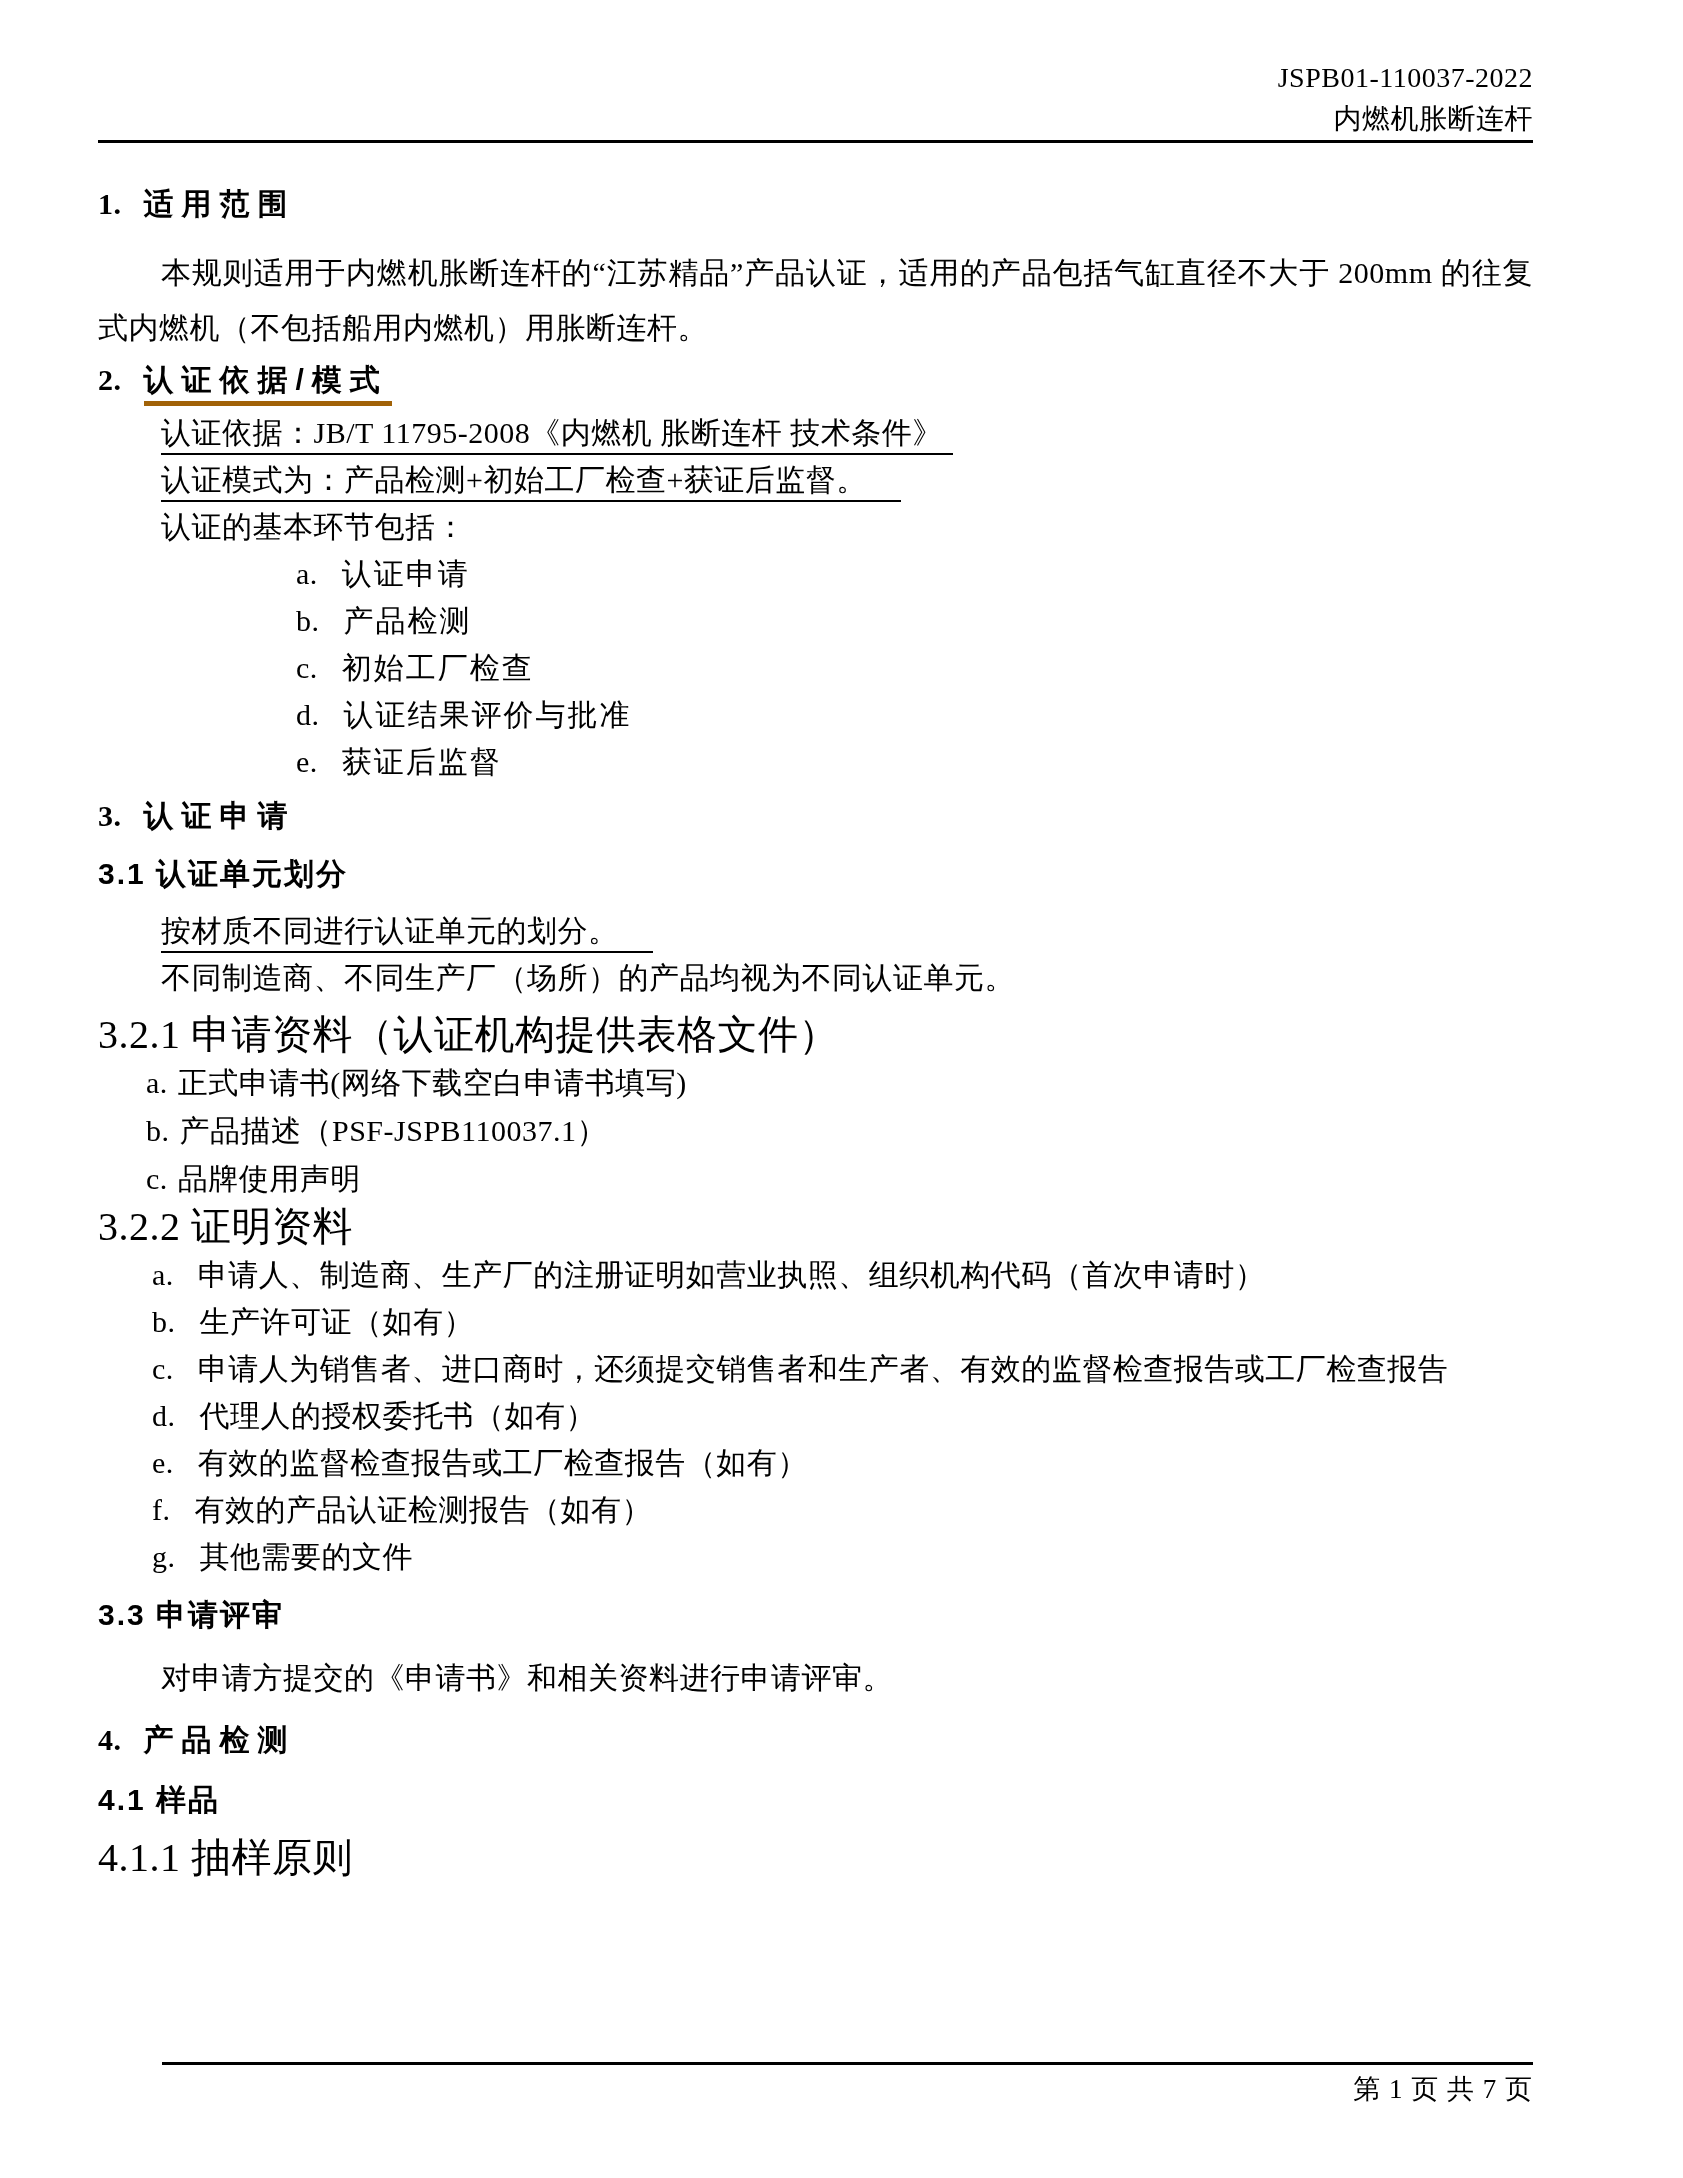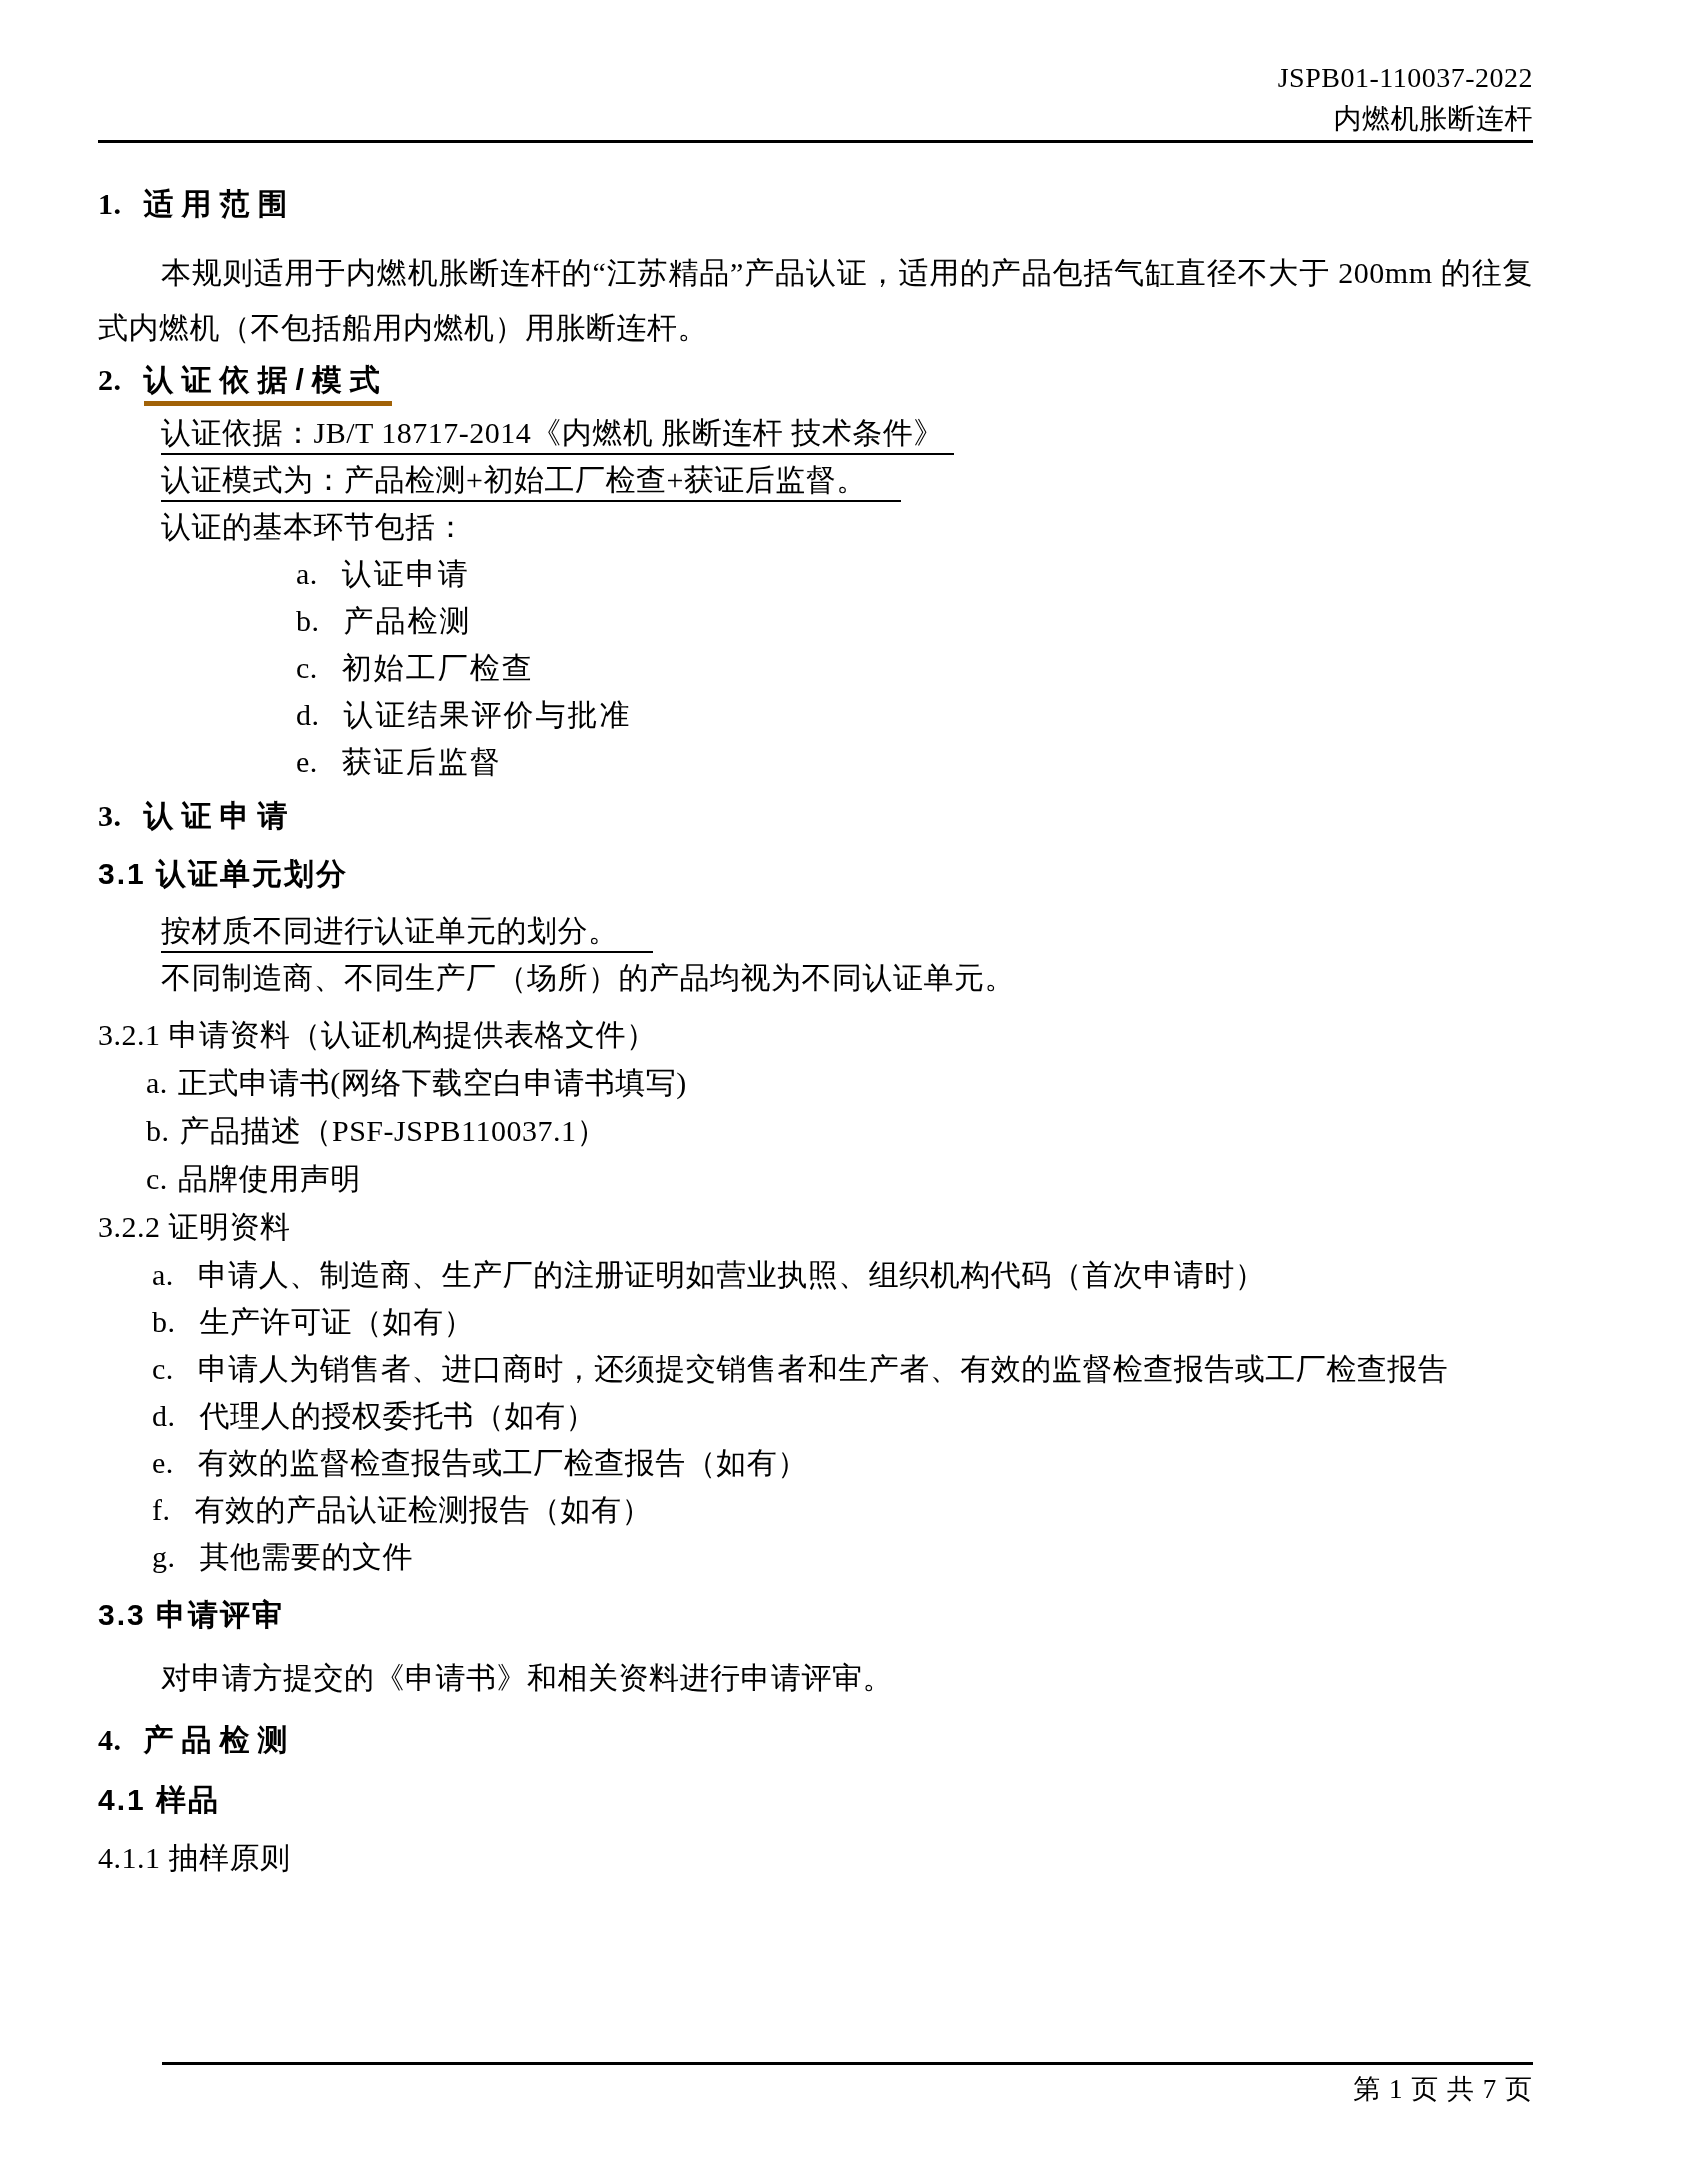--- a/index.html
+++ b/index.html
@@ -51,21 +51,21 @@
     font-family: "Liberation Serif", "DejaVu Serif", serif;
   }
   .sub-h {
     font-family: "Liberation Sans", "DejaVu Sans", sans-serif;
     font-weight: 700;
     font-size: 30px;
     line-height: 42px;
     letter-spacing: 2px;
   }
   .plain-h {
-    font-size: 30px;
+    font-size: 40px;
     line-height: 48px;
   }
   
   .para {
     text-indent: 63px;
     text-align: justify;
     line-height: 55px;
     margin: 0;
   }
   .hline {
@@ -145,21 +145,21 @@
 
     <div class="sec-h mt-s1">
       <span class="sec-num">1.</span><span>适用范围</span>
     </div>
     <p class="para mt-para">本规则适用于内燃机胀断连杆的“江苏精品”产品认证，适用的产品包括气缸直径不大于 200mm 的往复式内燃机（不包括船用内燃机）用胀断连杆。</p>
 
     <div class="sec-h mt-s2">
       <span class="sec-num">2.</span><span class="u-title">认证依据/模式</span>
     </div>
     <div class="hline mt-basis">
-      <span class="u-line u-pad-sm">认证依据：JB/T 18717-2014《内燃机 胀断连杆 技术条件》</span>
+      <span class="u-line u-pad-sm">认证依据：JB/T 11795-2008《内燃机 胀断连杆 技术条件》</span>
     </div>
     <div class="hline">
       <span class="u-line u-pad-lg">认证模式为：产品检测+初始工厂检查+获证后监督。</span>
     </div>
     <div class="hline">认证的基本环节包括：</div>
     <div class="steps-list">
       <div class="li"><span class="li-label">a.</span><span>认证申请</span></div>
       <div class="li"><span class="li-label">b.</span><span>产品检测</span></div>
       <div class="li"><span class="li-label">c.</span><span>初始工厂检查</span></div>
       <div class="li"><span class="li-label">d.</span><span>认证结果评价与批准</span></div>

